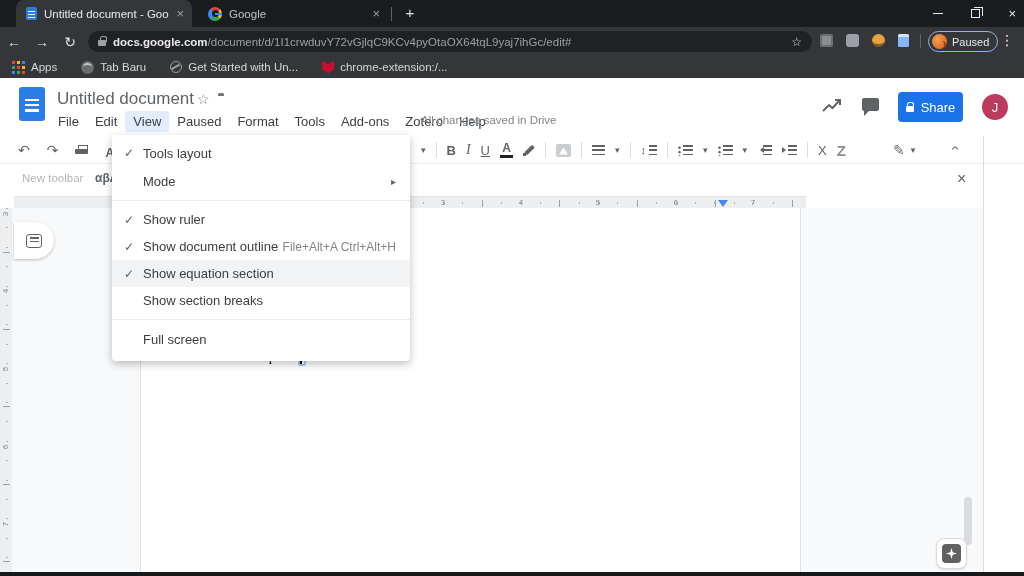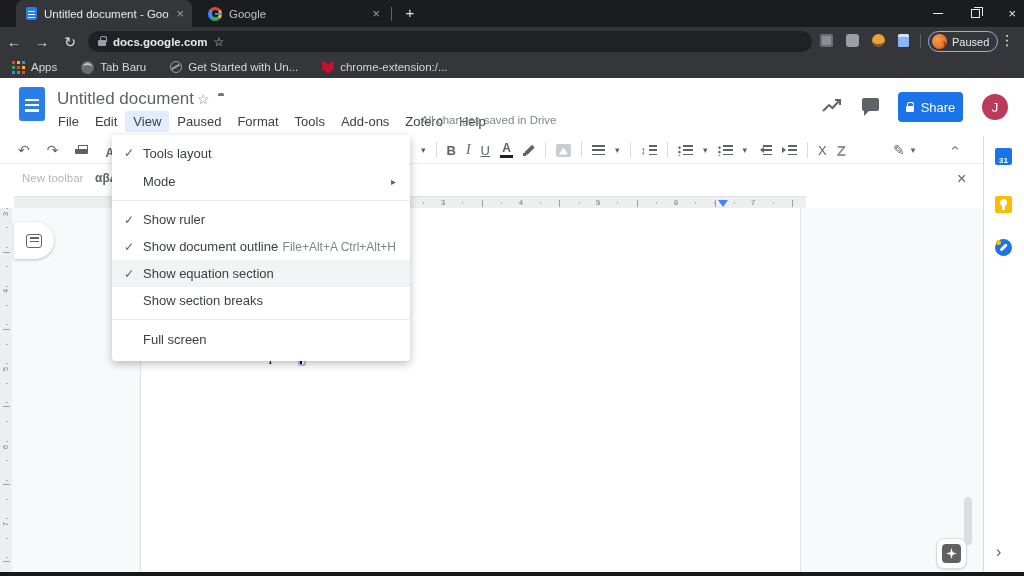--- a/index.html
+++ b/index.html
@@ -196,20 +196,21 @@
     </div>
   </div>
 
   <div class="navbar">
     <span class="nav-ic">←</span>
     <span class="nav-ic">→</span>
     <span class="nav-ic">↻</span>
     <div class="omnibox">
       <span class="ic-lock" style="color:#9aa0a6;"></span>
       <span class="omni-domain">docs.google.com</span>
+      <span class="omni-path">/document/d/1I1crwduvY72vGjlqC9KCv4pyOtaOX64tqL9yaj7ihGc/edit#</span>
       <span class="omni-star">☆</span>
     </div>
     <div class="ext-row">
       <span class="ext-sq"></span>
       <span class="ext-robot"></span>
       <span class="ext-face"></span>
       <span class="ext-doc"></span>
     </div>
     <div class="ext-pipe"></div>
     <div class="paused-pill">
@@ -389,26 +390,20 @@
       <span class="vm-label">Show section breaks</span>
     </div>
     <div class="vm-div"></div>
     <div class="vm-row tall">
       <span class="vm-check"></span>
       <span class="vm-label">Full screen</span>
     </div>
   </div>
 
   <div class="panel-div"></div>
-  <div class="side-panel">
-    <div class="sp-cal">31</div>
-    <div class="sp-keep"></div>
-    <div class="sp-tasks"></div>
-    <div class="sp-chevron">›</div>
-  </div>
 
   <div class="scrollbar"></div>
   <div class="explore-btn">
     <span class="explore-core">
         <span class="explore-star"></span>
       </span>
   </div>
 
   <div class="bottom-strip"></div>
 

